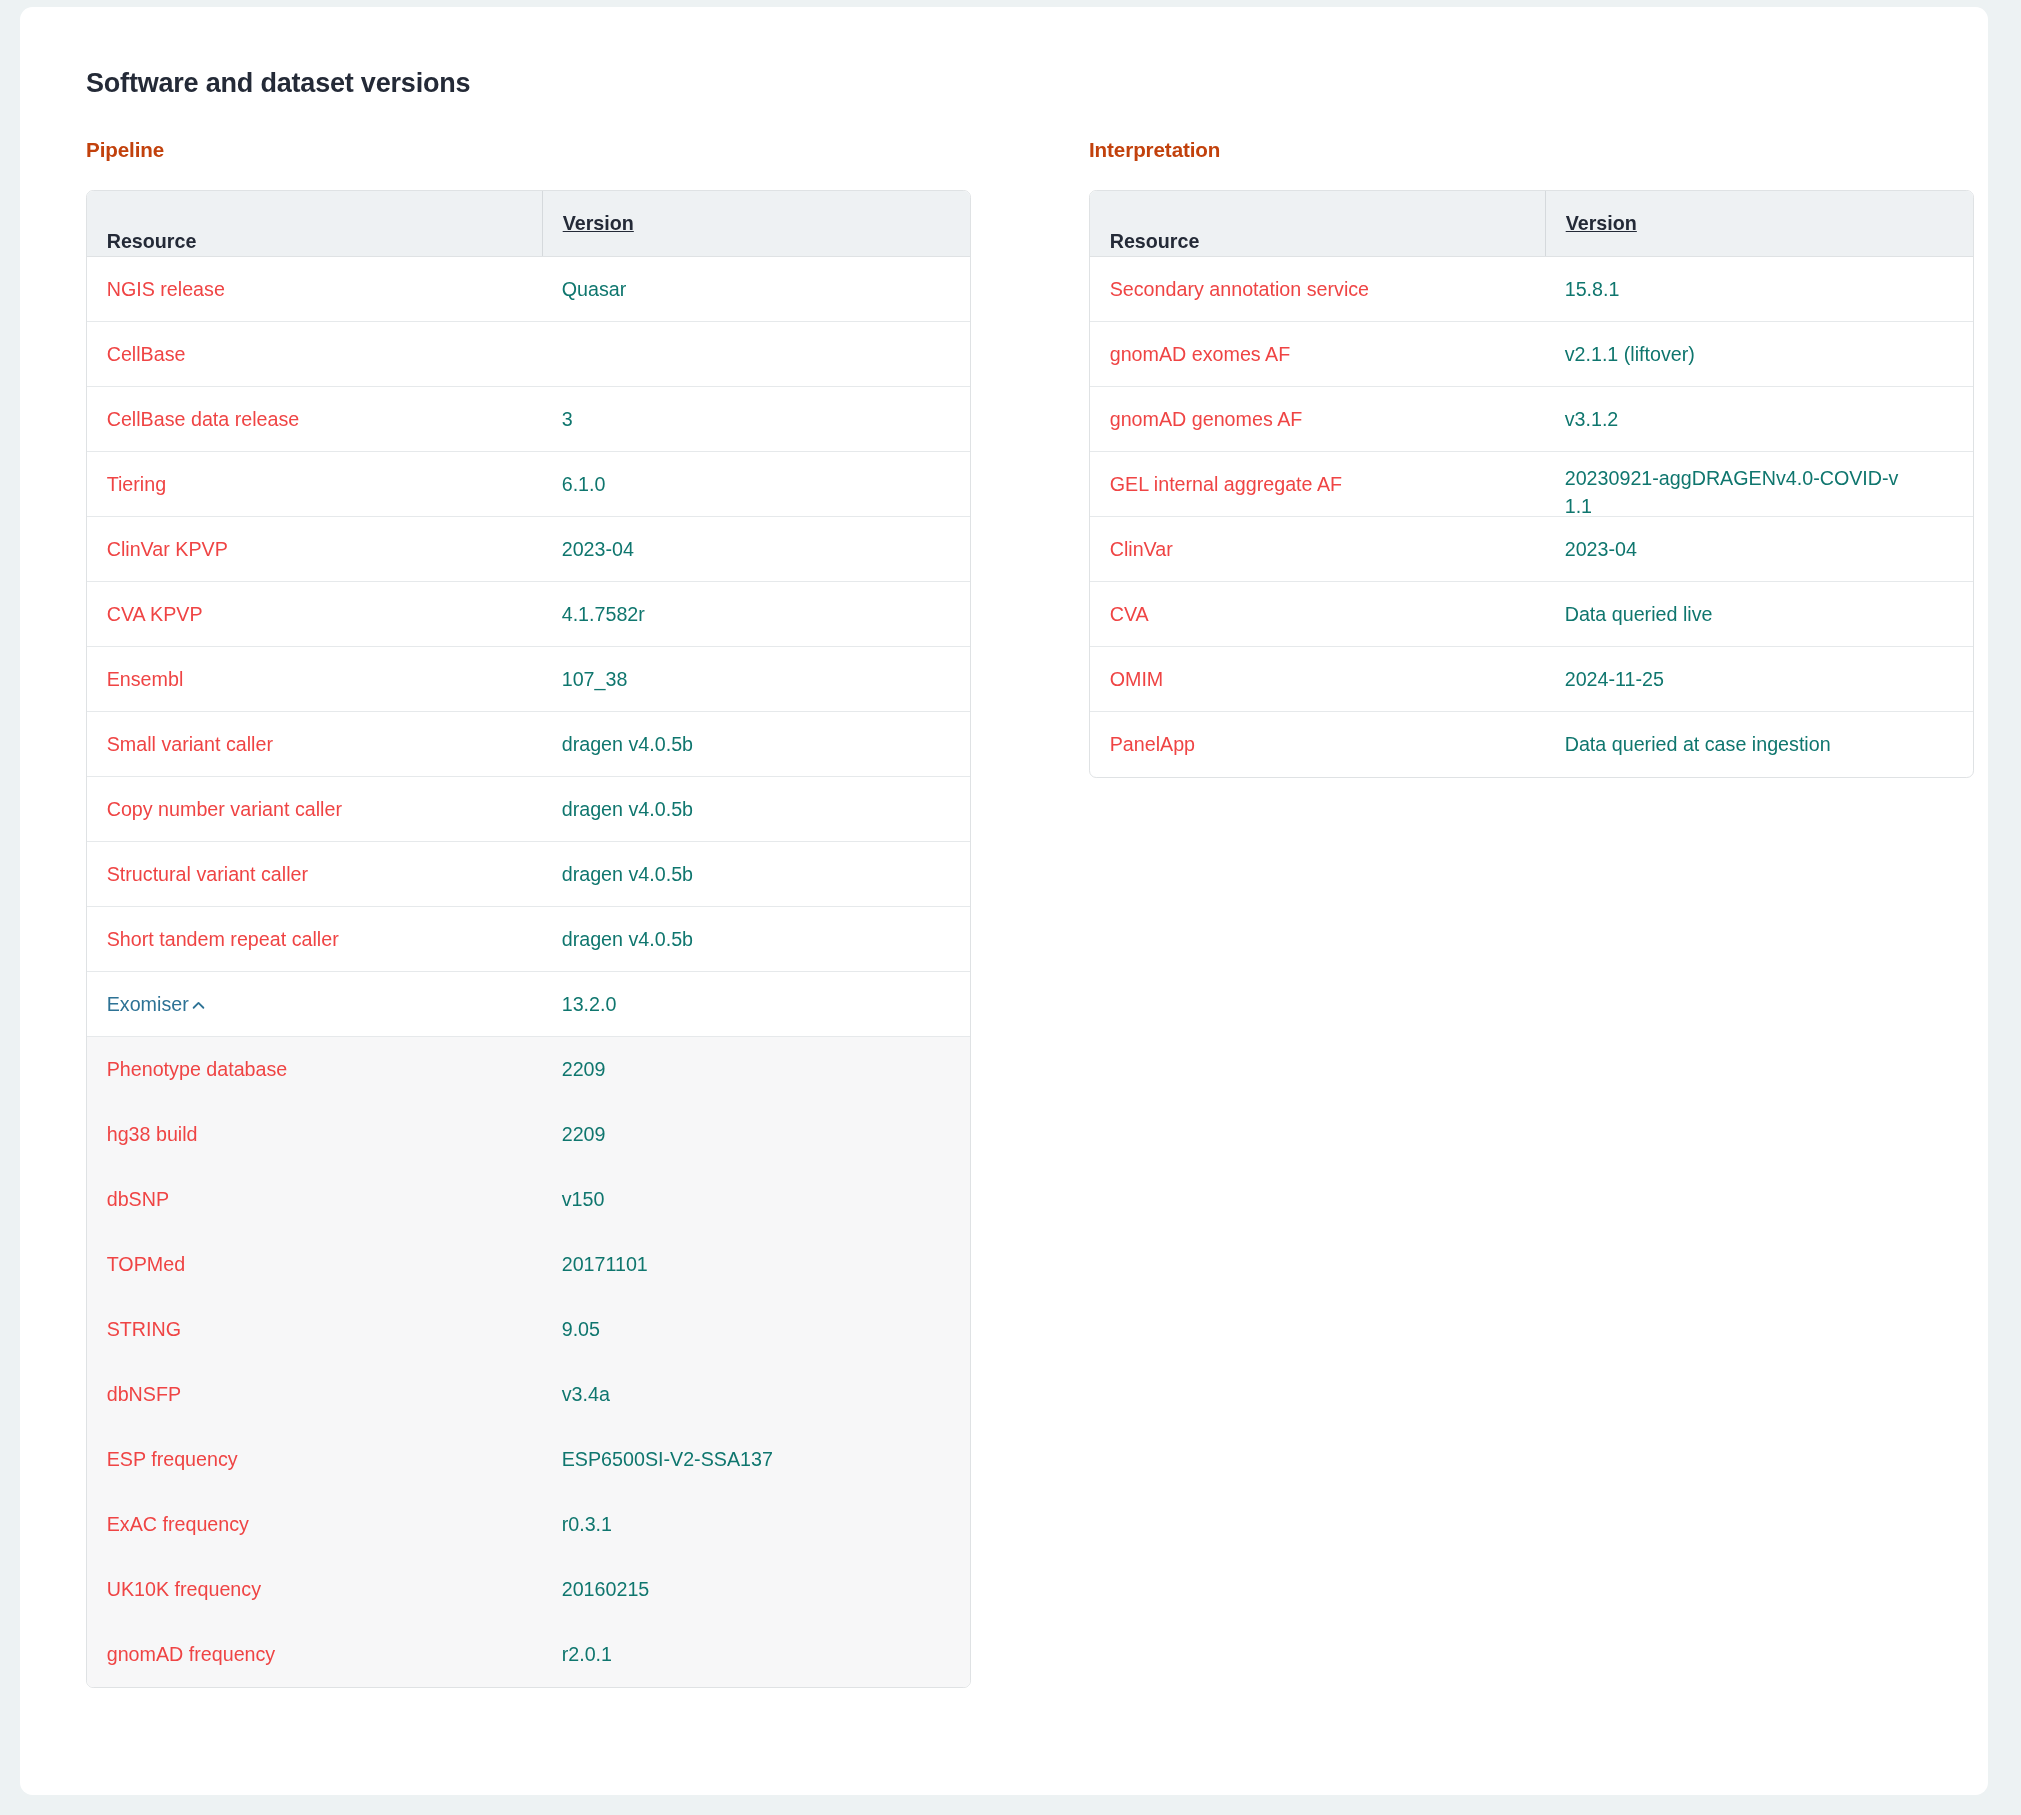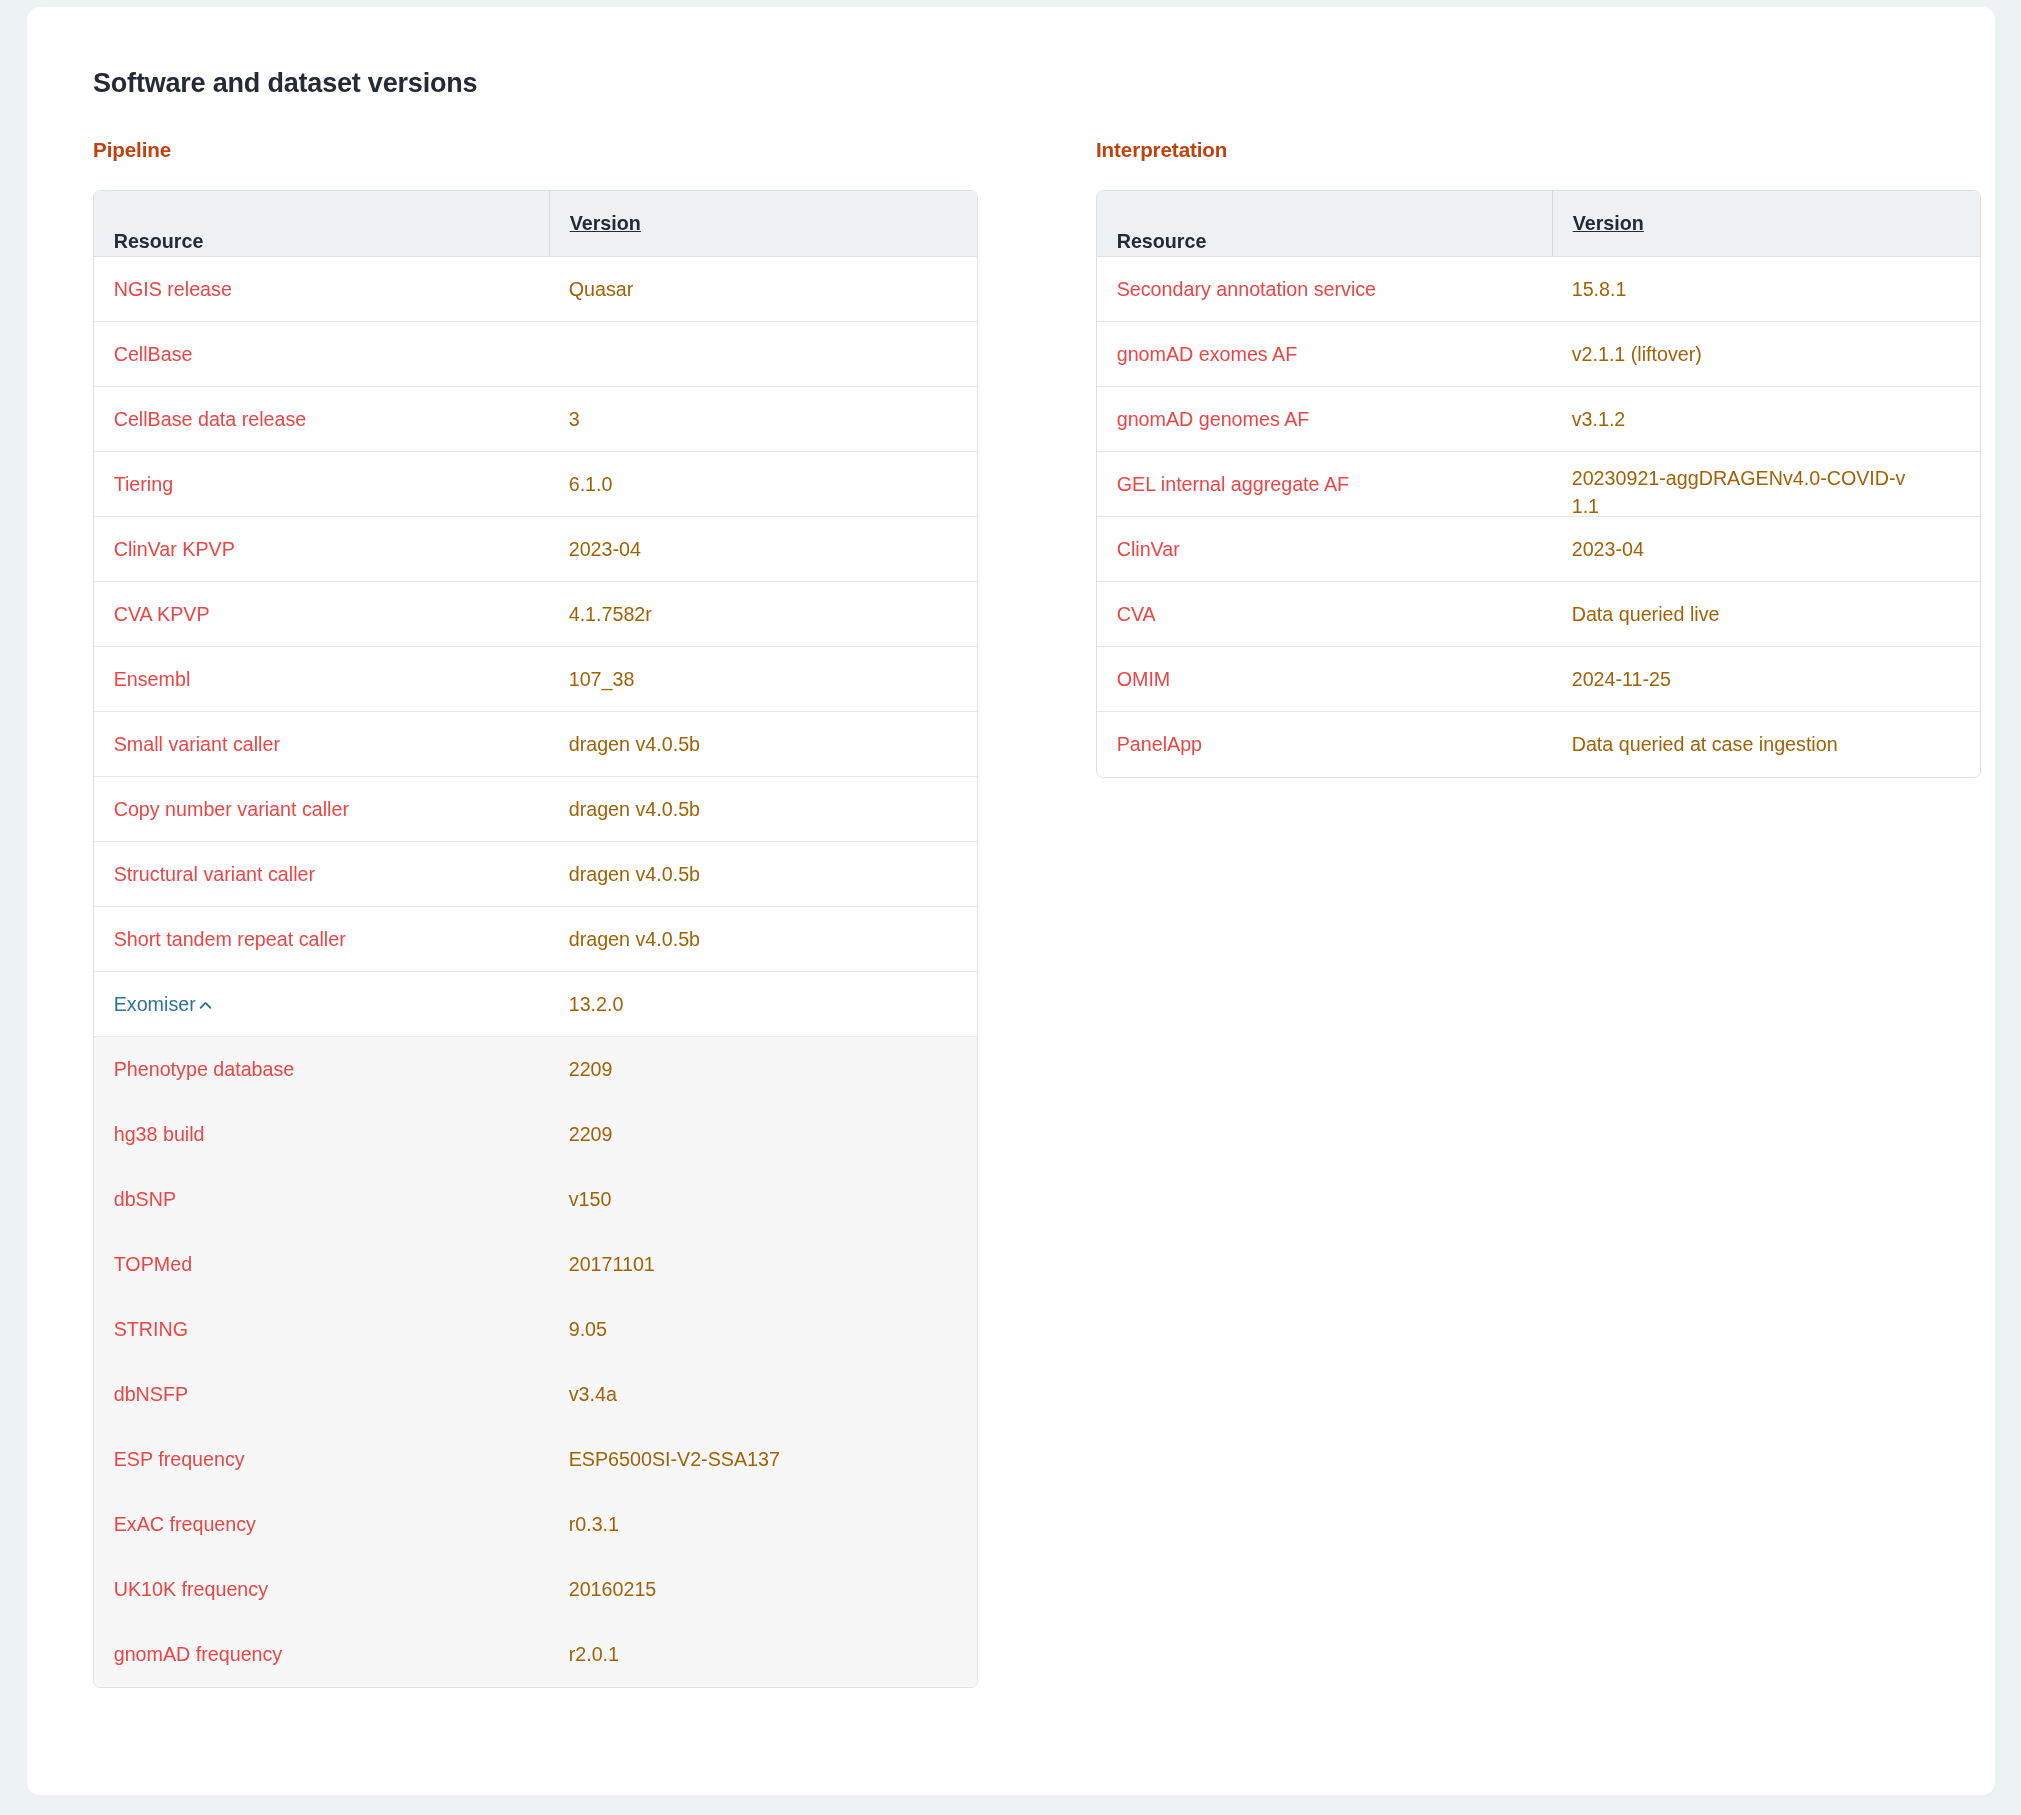--- a/index.html
+++ b/index.html
@@ -6,21 +6,21 @@
   html, body {
     margin: 0; padding: 0;
     background: #edf2f3;
     font-family: "Liberation Sans", sans-serif;
     -webkit-font-smoothing: antialiased;
   }
   body { width: 2021px; height: 1815px; overflow: hidden; }
 
   .page-card {
     position: absolute;
-    left: 27px; top: 7.2px;
+    left: 20px; top: 7.2px;
     width: 1968px; height: 1788px;
     background: #ffffff;
     border-radius: 12.5px;
     overflow: hidden;
   }
 
   .card-inner { padding: 61px 0 0 66px; }
 
   .page-title {
     font-size: 27px;
@@ -69,21 +69,21 @@
     width: 455px;
     padding-left: 19.7px;
     font-size: 19.7px;
     color: #ef4444;
     line-height: 1.28;
   }
   .cell-ver {
     flex: 1;
     padding-left: 19.7px;
     font-size: 19.7px;
-    color: #a16207;
+    color: #0f766e;
     line-height: 1.28;
     align-self: stretch;
     display: flex;
     align-items: center;
   }
   .vhead .cell-res { display: flex; align-items: center; height: 100%; margin-top: 36px; }
   .vhead .cell-ver { height: 100%; text-decoration: underline; }
 
   .vbody-row {
     height: 65px;

